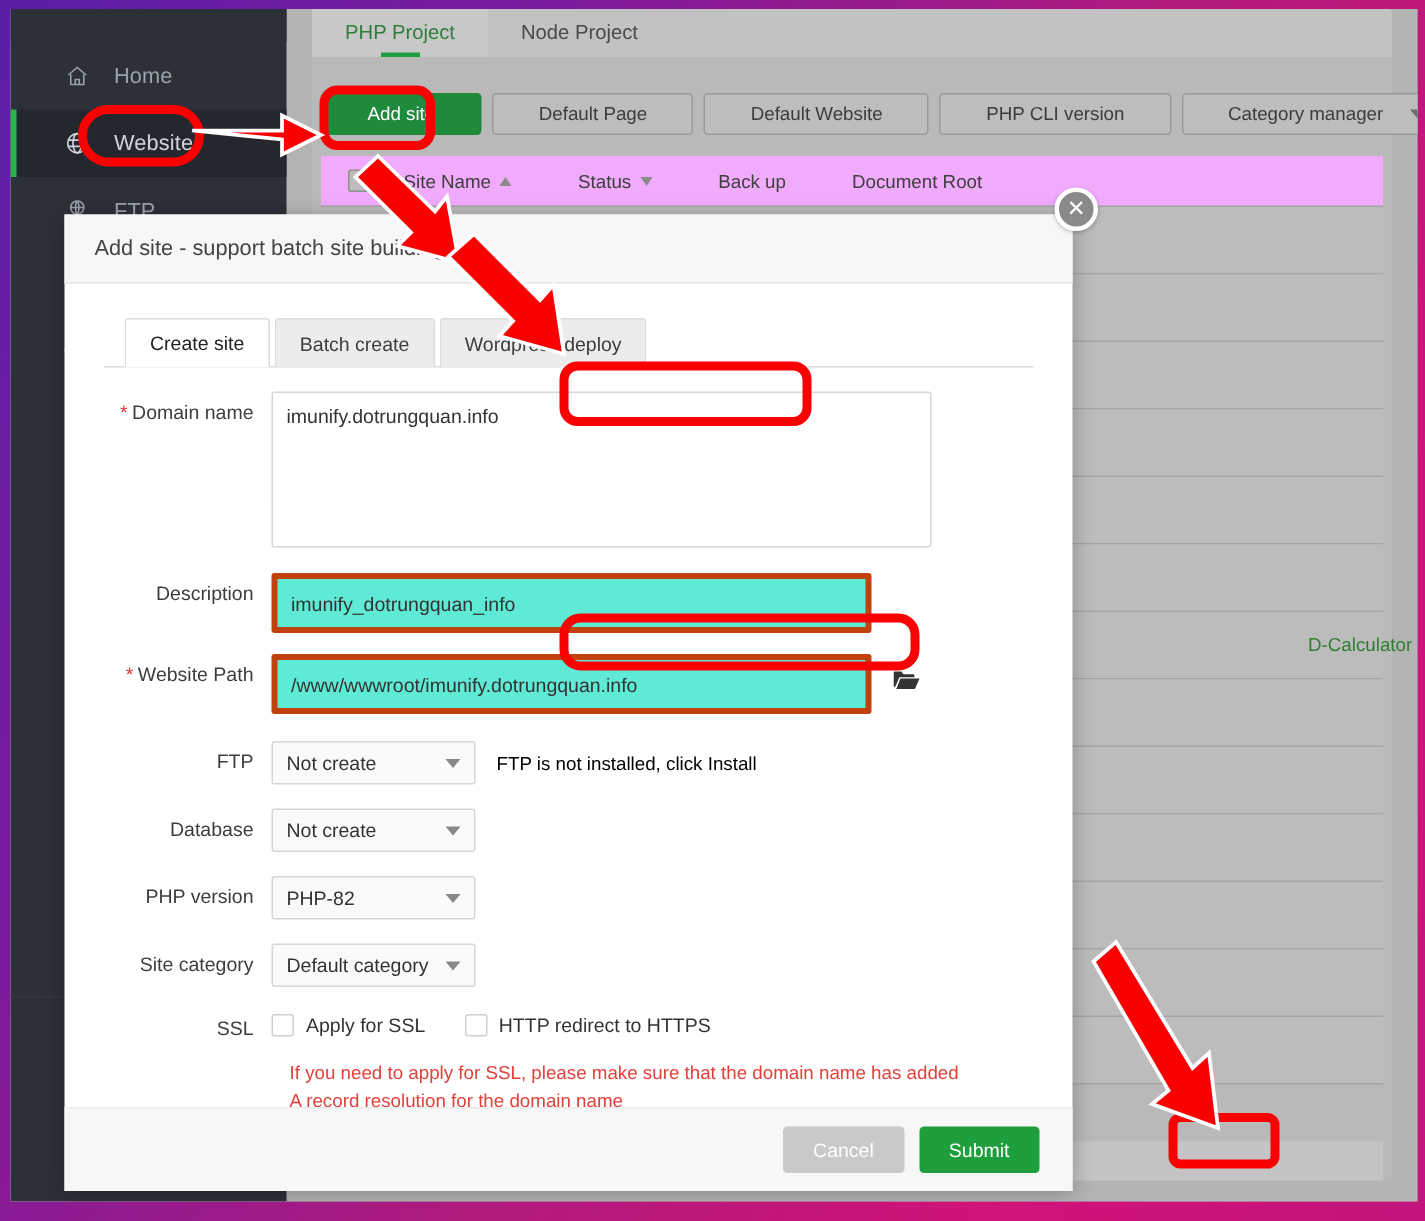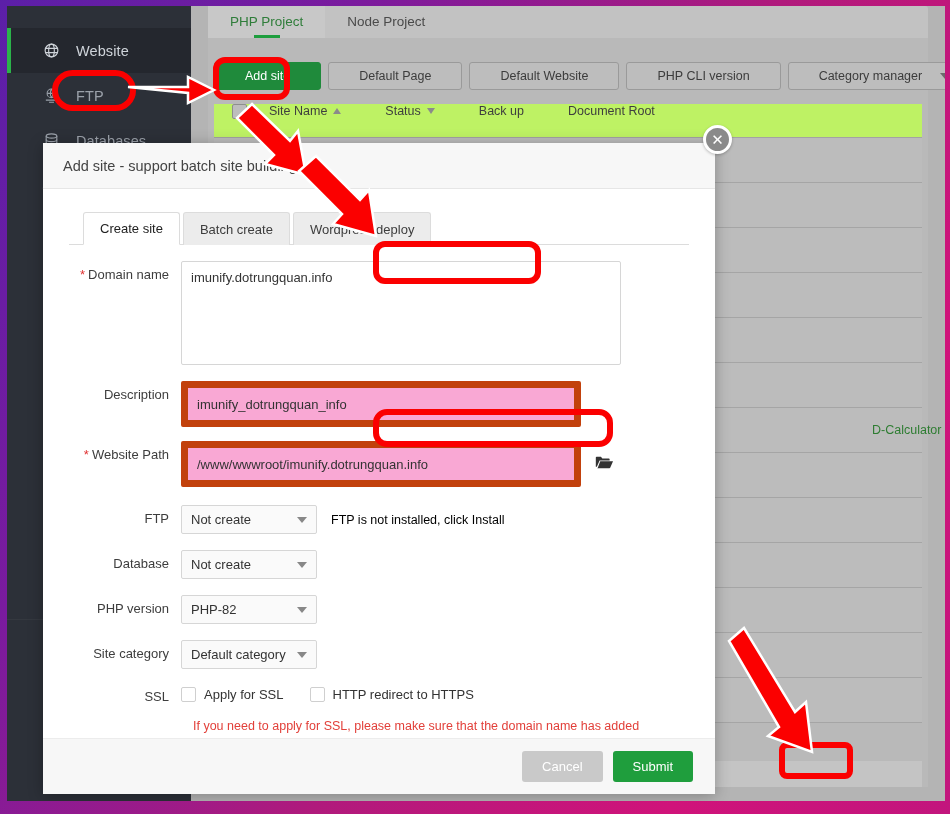--- a/index.html
+++ b/index.html
@@ -139,23 +139,23 @@
     width: 0; height: 0;
     border-left: 5px solid transparent;
     border-right: 5px solid transparent;
     border-top: 6px solid #6b6b6b;
   }
 
   #table-head {
     position: absolute;
     left: 6px; right: 6px; top: 66px;
     height: 34px;
-    background: #bef264;
+    background: #f0abfc;
     border-bottom: 1px solid #a3a3a3;
-    display: flex; align-items: flex-start;
+    display: flex; align-items: center;
     font-size: 12.5px;
     color: #3e3e3e;
   }
   .th-check {
     width: 15px; height: 15px;
     border: 1px solid #8e8e8e;
     background: #bdbdbd;
     margin-left: 18px; margin-right: 22px;
     border-radius: 2px;
     cursor: pointer;
@@ -292,28 +292,28 @@
     font-size: 13px;
     color: #333;
     resize: none;
     outline: none;
     border-radius: 2px;
     background: #fff;
     line-height: 1.35;
   }
   .inp {
     width: 400px; height: 29px;
-    border: 7px solid #c2410c;
+    border: 4px solid #c2410c;
     padding: 16px 9px;
     font-family: "Liberation Sans", sans-serif;
     font-size: 13px;
     color: #333;
     outline: none;
     border-radius: 2px;
-    background: #f9a8d4;
+    background: #5eead4;
   }
   .path-wrap { display: flex; align-items: center; }
   .folder-ico { margin-left: 14px; cursor: pointer; }
 
   .sel {
     width: 136px; height: 29px;
     border: 1px solid #d6d6d6;
     background: #fafafa;
     border-radius: 2px;
     display: flex; align-items: center;
@@ -402,20 +402,30 @@
   }
 </style>
 </head>
 <body>
 
 <div id="viewport">
 
   <div id="sidebar">
     <div class="side-top-strip"></div>
 
+    <div class="side-item">
+      <span class="ico">
+        <svg width="17" height="16" viewBox="0 0 24 24" fill="none" stroke="#9ba1aa" stroke-width="1.6">
+            <path d="M3 10.5 12 3l9 7.5"></path>
+            <path d="M5.5 9.8V20h13V9.8"></path>
+            <path d="M10 20v-5h4v5"></path>
+          </svg>
+      </span>
+      <span>Home</span>
+    </div>
 
     <div class="side-item active">
       <span class="ico">
         <svg width="17" height="17" viewBox="0 0 24 24" fill="none" stroke="#cfd4da" stroke-width="1.6">
             <circle cx="12" cy="12" r="9"></circle>
             <ellipse cx="12" cy="12" rx="4" ry="9"></ellipse>
             <path d="M3.3 9h17.4M3.3 15h17.4"></path>
           </svg>
       </span>
       <span>Website</span>

